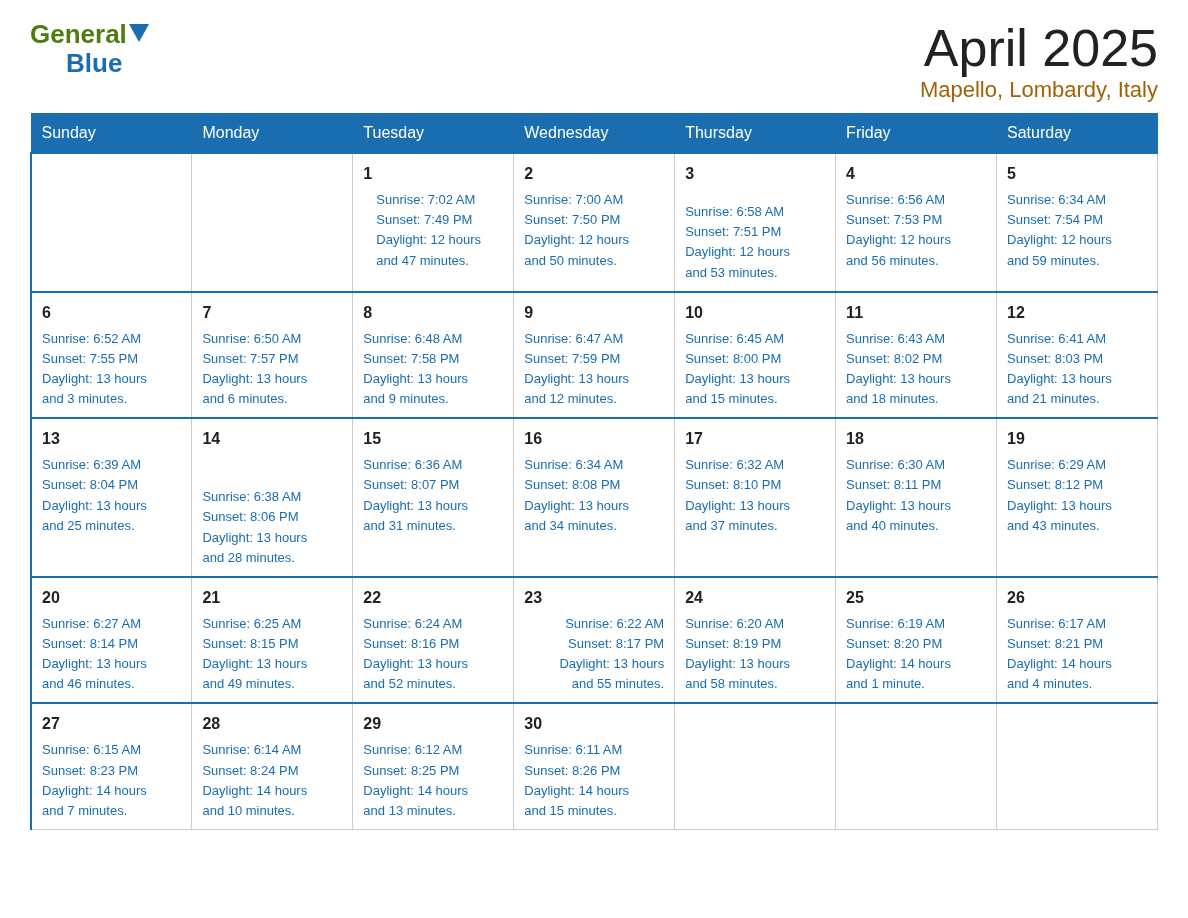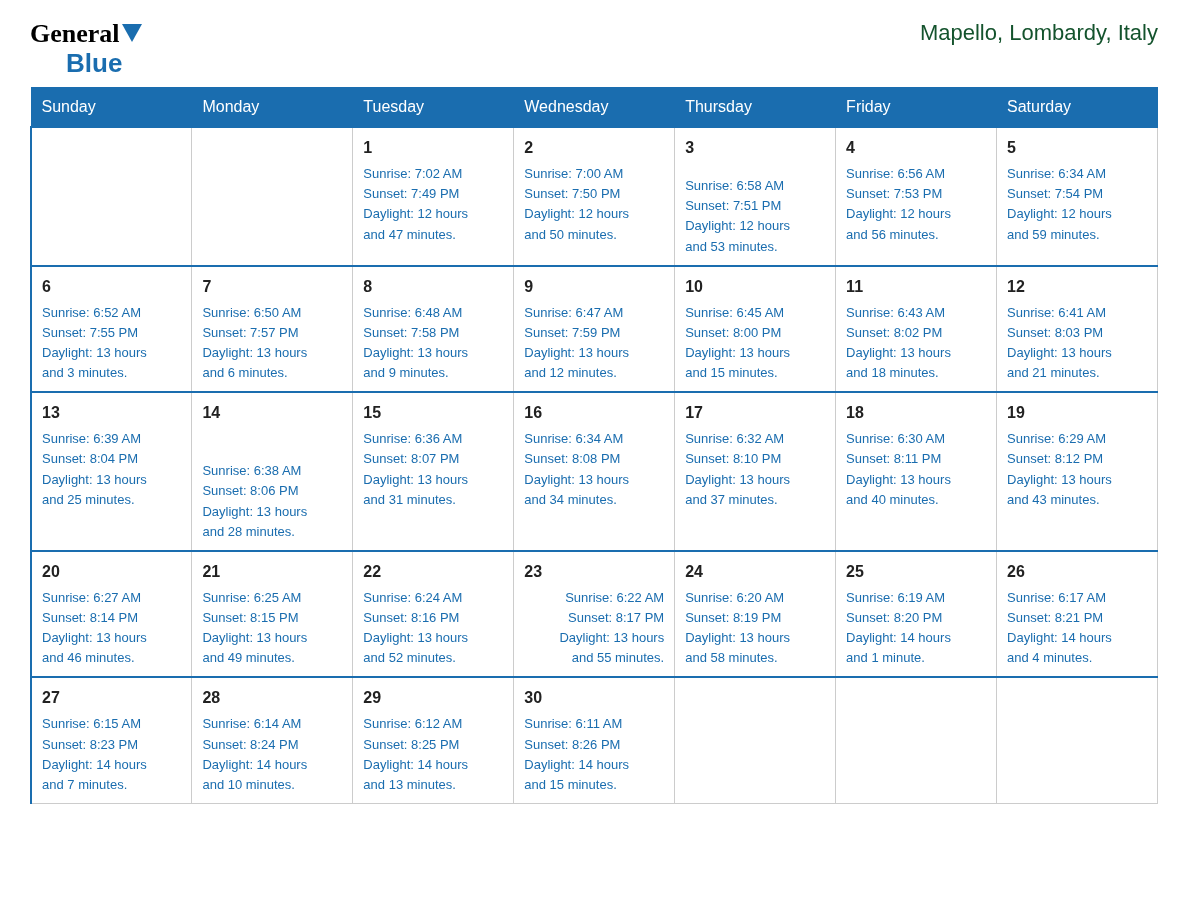--- a/index.html
+++ b/index.html
@@ -18,21 +18,21 @@
       margin-bottom: 10px;
     }
     .logo {
       display: flex;
       align-items: flex-end;
       font-size: 26px;
       font-weight: bold;
       color: #333;
       line-height: 1;
     }
-    .logo-general { color: #000000; font-family: Liberation Serif, serif; }
+    .logo-general { color: #4d7c0f; }
     .logo-blue { color: #1a6daf; margin-left: 36px; }
     .logo-triangle {
       width: 0;
       height: 0;
       border-left: 10px solid transparent;
       border-right: 10px solid transparent;
       border-top: 18px solid #1a6daf;
       display: inline-block;
       margin-left: 2px;
       margin-bottom: 2px;
@@ -43,21 +43,21 @@
     }
     .title-block h1 {
       font-size: 52px;
       font-weight: normal;
       color: #222;
       line-height: 1.1;
     }
     .title-block h2 {
       font-size: 22px;
       font-weight: normal;
-      color: #14532d;
+      color: #a16207;
     }
     table {
       width: 100%;
       border-collapse: collapse;
       table-layout: fixed;
     }
     thead tr {
       background-color: #1a6daf;
       border-radius: 18px;
     }
@@ -108,20 +108,21 @@
       <div style="display:flex;align-items:center;">
         <span class="logo-general">General</span>
         <span class="logo-triangle"></span>
       </div>
       <div>
         <span class="logo-blue">Blue</span>
       </div>
     </div>
   </div>
   <div class="title-block">
+    <h1>April 2025</h1>
     <h2>Mapello, Lombardy, Italy</h2>
   </div>
 </div>
 
 <table>
   <thead>
     <tr>
       <th>Sunday</th>
       <th>Monday</th>
       <th>Tuesday</th>
@@ -130,21 +131,21 @@
       <th>Friday</th>
       <th>Saturday</th>
     </tr>
   </thead>
   <tbody id="calendar-body">
   <tr>
         <td class="empty-cell"></td>
         <td class="empty-cell"></td>
         <td>
           <span class="day-number">1</span>
-          <div class="day-info" style="white-space: pre-line;">Sunrise: 7:02 AM
+          <div class="day-info" style="white-space: pre-line; margin-left: 13px;">Sunrise: 7:02 AM
 Sunset: 7:49 PM
 Daylight: 12 hours
 and 47 minutes.</div>
         </td>
         <td>
           <span class="day-number">2</span>
           <div class="day-info" style="white-space: pre-line;">Sunrise: 7:00 AM
 Sunset: 7:50 PM
 Daylight: 12 hours
 and 50 minutes.</div>

